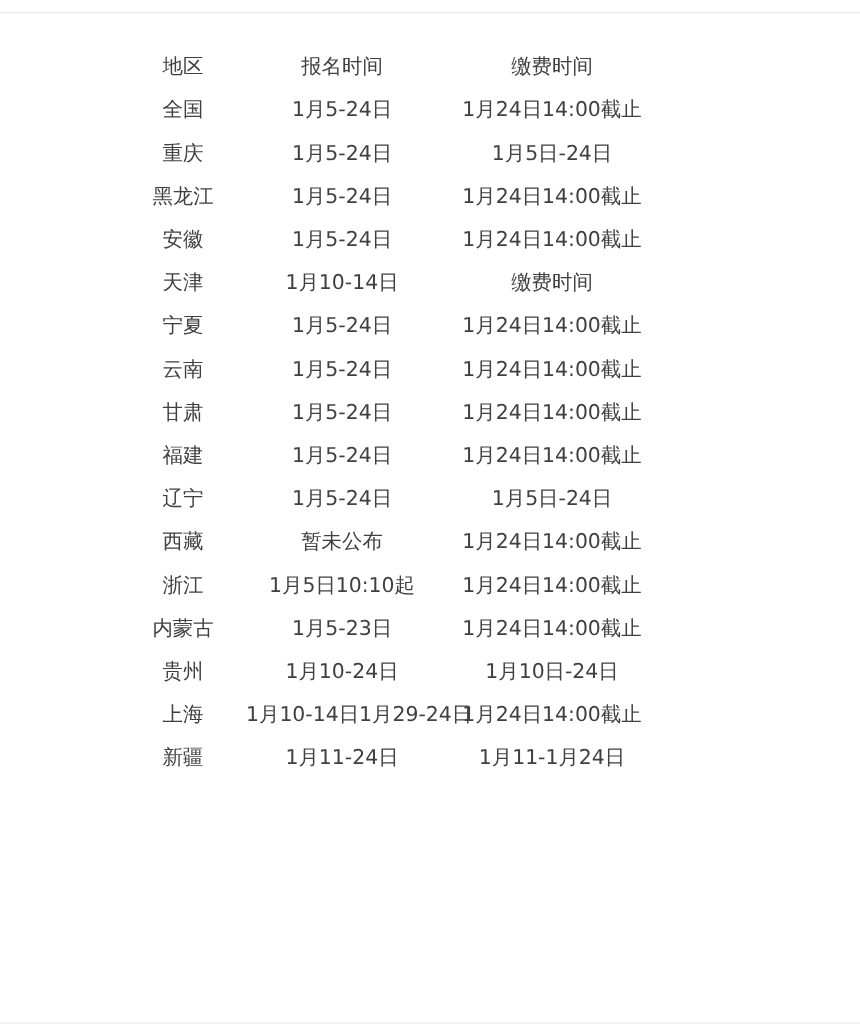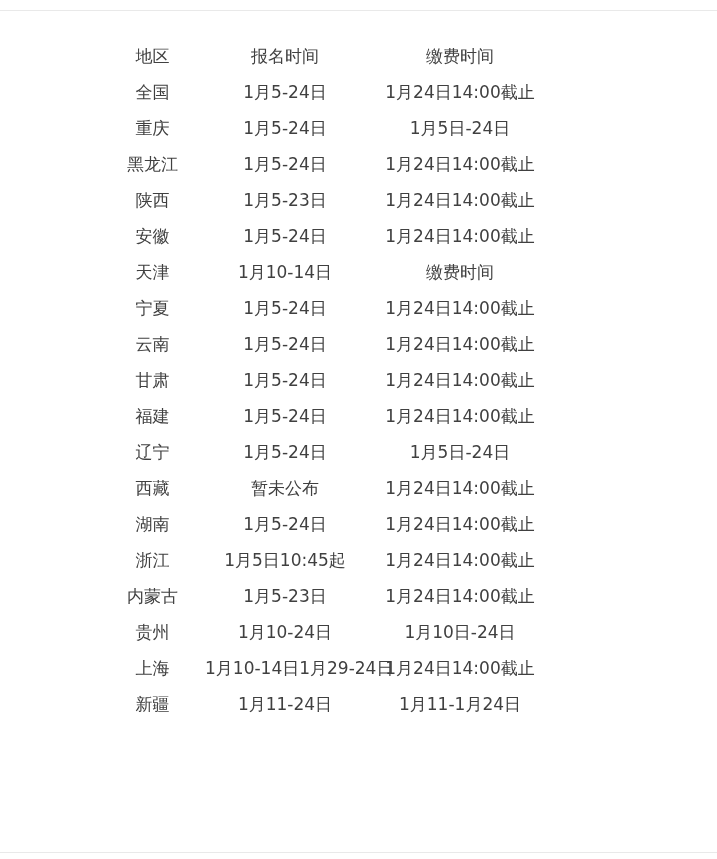--- a/index.html
+++ b/index.html
@@ -78,25 +78,20 @@
         <td>重庆</td>
         <td>1月5-24日</td>
         <td>1月5日-24日</td>
       </tr>
       <tr>
         <td>黑龙江</td>
         <td>1月5-24日</td>
         <td>1月24日14:00截止</td>
       </tr>
       <tr>
-        <td>陕西</td>
-        <td>1月5-23日</td>
-        <td>1月24日14:00截止</td>
-      </tr>
-      <tr>
         <td>安徽</td>
         <td>1月5-24日</td>
         <td>1月24日14:00截止</td>
       </tr>
       <tr>
         <td>天津</td>
         <td>1月10-14日</td>
         <td>缴费时间</td>
       </tr>
       <tr>
@@ -123,27 +118,22 @@
         <td>辽宁</td>
         <td>1月5-24日</td>
         <td>1月5日-24日</td>
       </tr>
       <tr>
         <td>西藏</td>
         <td>暂未公布</td>
         <td>1月24日14:00截止</td>
       </tr>
       <tr>
-        <td>湖南</td>
-        <td>1月5-24日</td>
-        <td>1月24日14:00截止</td>
-      </tr>
-      <tr>
         <td>浙江</td>
-        <td>1月5日10:45起</td>
+        <td>1月5日10:10起</td>
         <td>1月24日14:00截止</td>
       </tr>
       <tr>
         <td>内蒙古</td>
         <td>1月5-23日</td>
         <td>1月24日14:00截止</td>
       </tr>
       <tr>
         <td>贵州</td>
         <td>1月10-24日</td>

